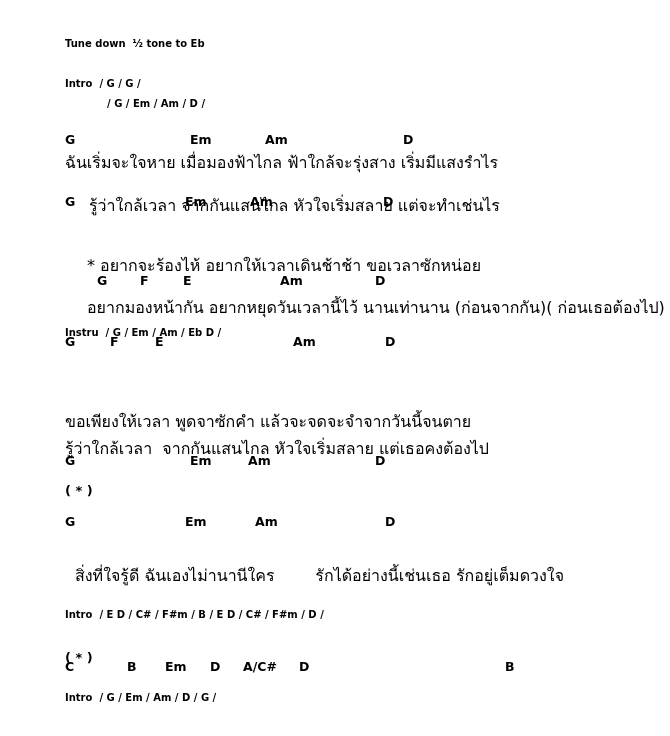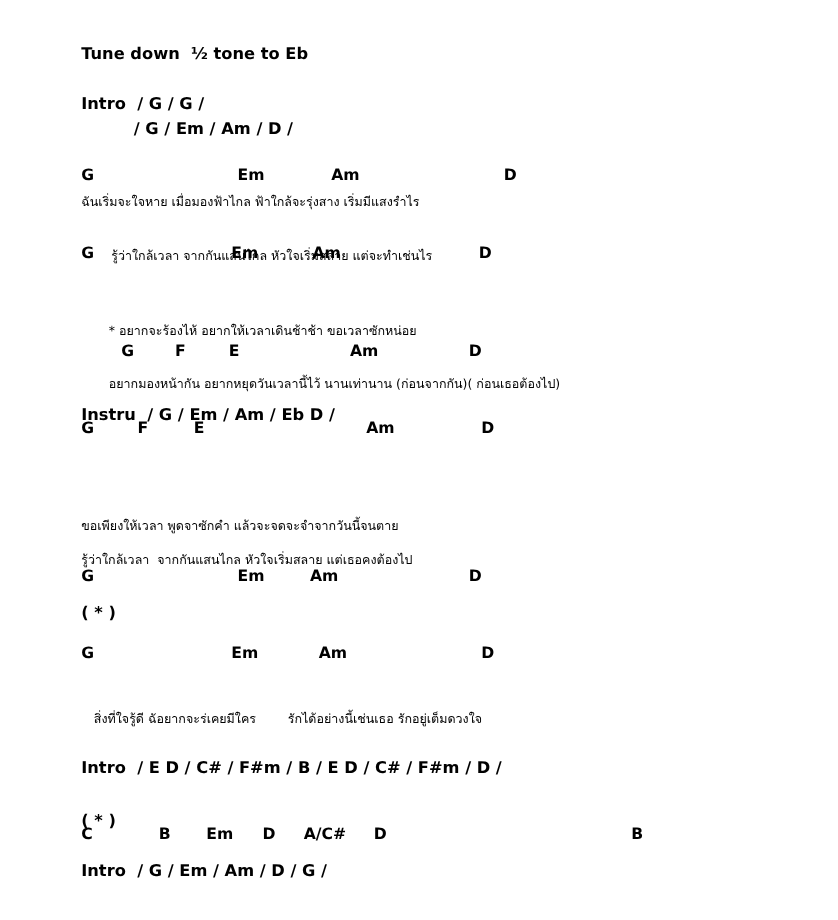--- a/index.html
+++ b/index.html
@@ -23,28 +23,28 @@
     height: 736px;
   }
   .block {
     position: absolute;
     left: 65px;
     white-space: pre;
   }
   .lyricline {
     font-family: "DejaVu Sans", "Liberation Sans", sans-serif;
     font-weight: normal;
-    font-size: 10px;
+    font-size: 16px;
     line-height: 21px;
     white-space: pre;
   }
   .headline {
     font-family: "DejaVu Sans", "Liberation Sans", sans-serif;
     font-weight: bold;
-    font-size: 13px;
+    font-size: 10px;
     line-height: 19px;
     white-space: pre;
   }
   .marker {
     font-family: "DejaVu Sans", "Liberation Sans", sans-serif;
     font-weight: bold;
     font-size: 13px;
     line-height: 19px;
     white-space: pre;
   }
@@ -127,21 +127,21 @@
 
   <div class="block chordrow" style="top:545px; width:580px;">
     <span class="chord" style="left:0px;">C</span>
     <span class="chord" style="left:62px;">B</span>
     <span class="chord" style="left:100px;">Em</span>
     <span class="chord" style="left:145px;">D</span>
     <span class="chord" style="left:178px;">A/C#</span>
     <span class="chord" style="left:234px;">D</span>
     <span class="chord" style="left:440px;">B</span>
   </div>
-  <div class="block lyricline" style="top:565px; left:75px;">สิ่งที่ใจรู้ดี ฉัอยากจะร่เคยมีใคร        รักได้อย่างนี้เช่นเธอ รักอยู่เต็มดวงใจ</div>
+  <div class="block lyricline" style="top:565px; left:75px;">สิ่งที่ใจรู้ดี ฉันเองไม่านานีใคร        รักได้อย่างนี้เช่นเธอ รักอยู่เต็มดวงใจ</div>
 
   <div class="block headline" style="top:605px;">Intro  / E D / C# / F#m / B / E D / C# / F#m / D /</div>
 
   <div class="block marker" style="top:648px;">( * )</div>
 
   <div class="block headline" style="top:688px;">Intro  / G / Em / Am / D / G /</div>
 
 </div>
 
 </body></html>

